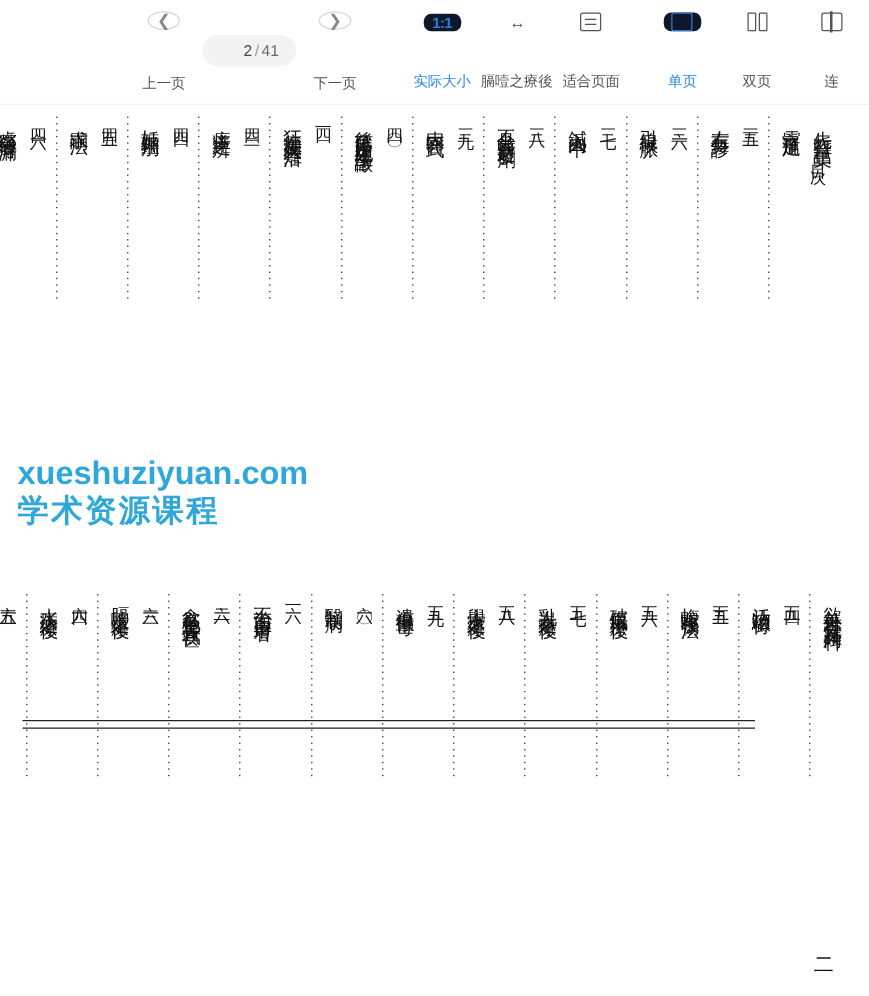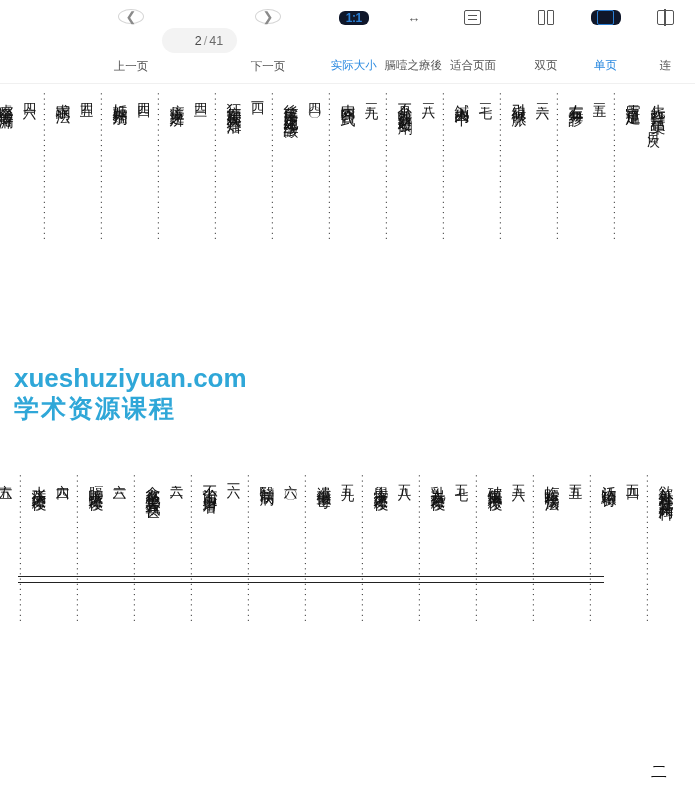--- a/index.html
+++ b/index.html
@@ -220,37 +220,37 @@
     <button class="tb-btn">
       <span class="glyph">
           <span class="icon-fitpage"></span>
         </span>
       <span class="lbl">适合页面</span>
     </button>
 
     <div class="spacer-s"></div>
 
     <button class="tb-btn">
+      <span class="glyph active">
+          <span class="icon-sq"></span>
+        </span>
+      <span class="lbl active">单页</span>
+    </button>
+
+    <button class="tb-btn">
       <span class="glyph">
           <span class="icon-two">
             <span></span>
             <span></span>
           </span>
         </span>
       <span class="lbl">双页</span>
     </button>
 
     <button class="tb-btn">
-      <span class="glyph active">
-          <span class="icon-sq"></span>
-        </span>
-      <span class="lbl active">单页</span>
-    </button>
-
-    <button class="tb-btn">
       <span class="glyph">
           <span class="icon-sq split"></span>
         </span>
       <span class="lbl">连</span>
     </button>
   </div>
 
   <div class="doc">
     <div class="page-inner">
 

